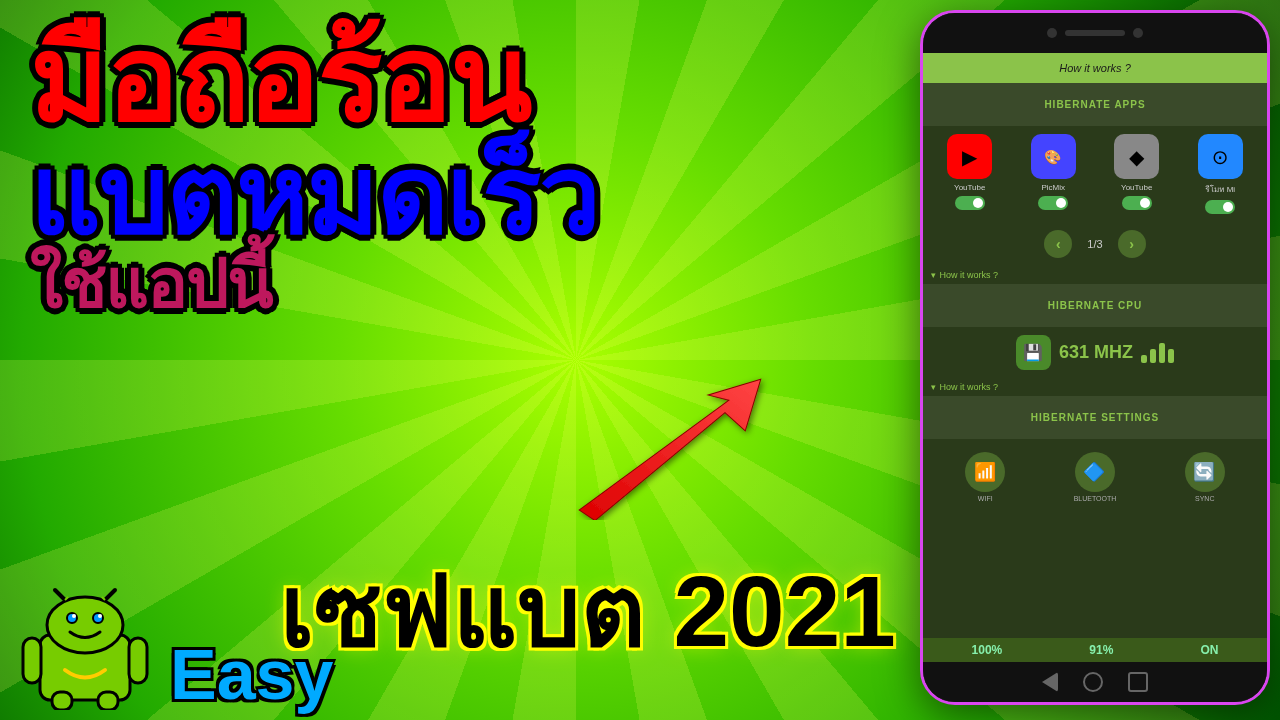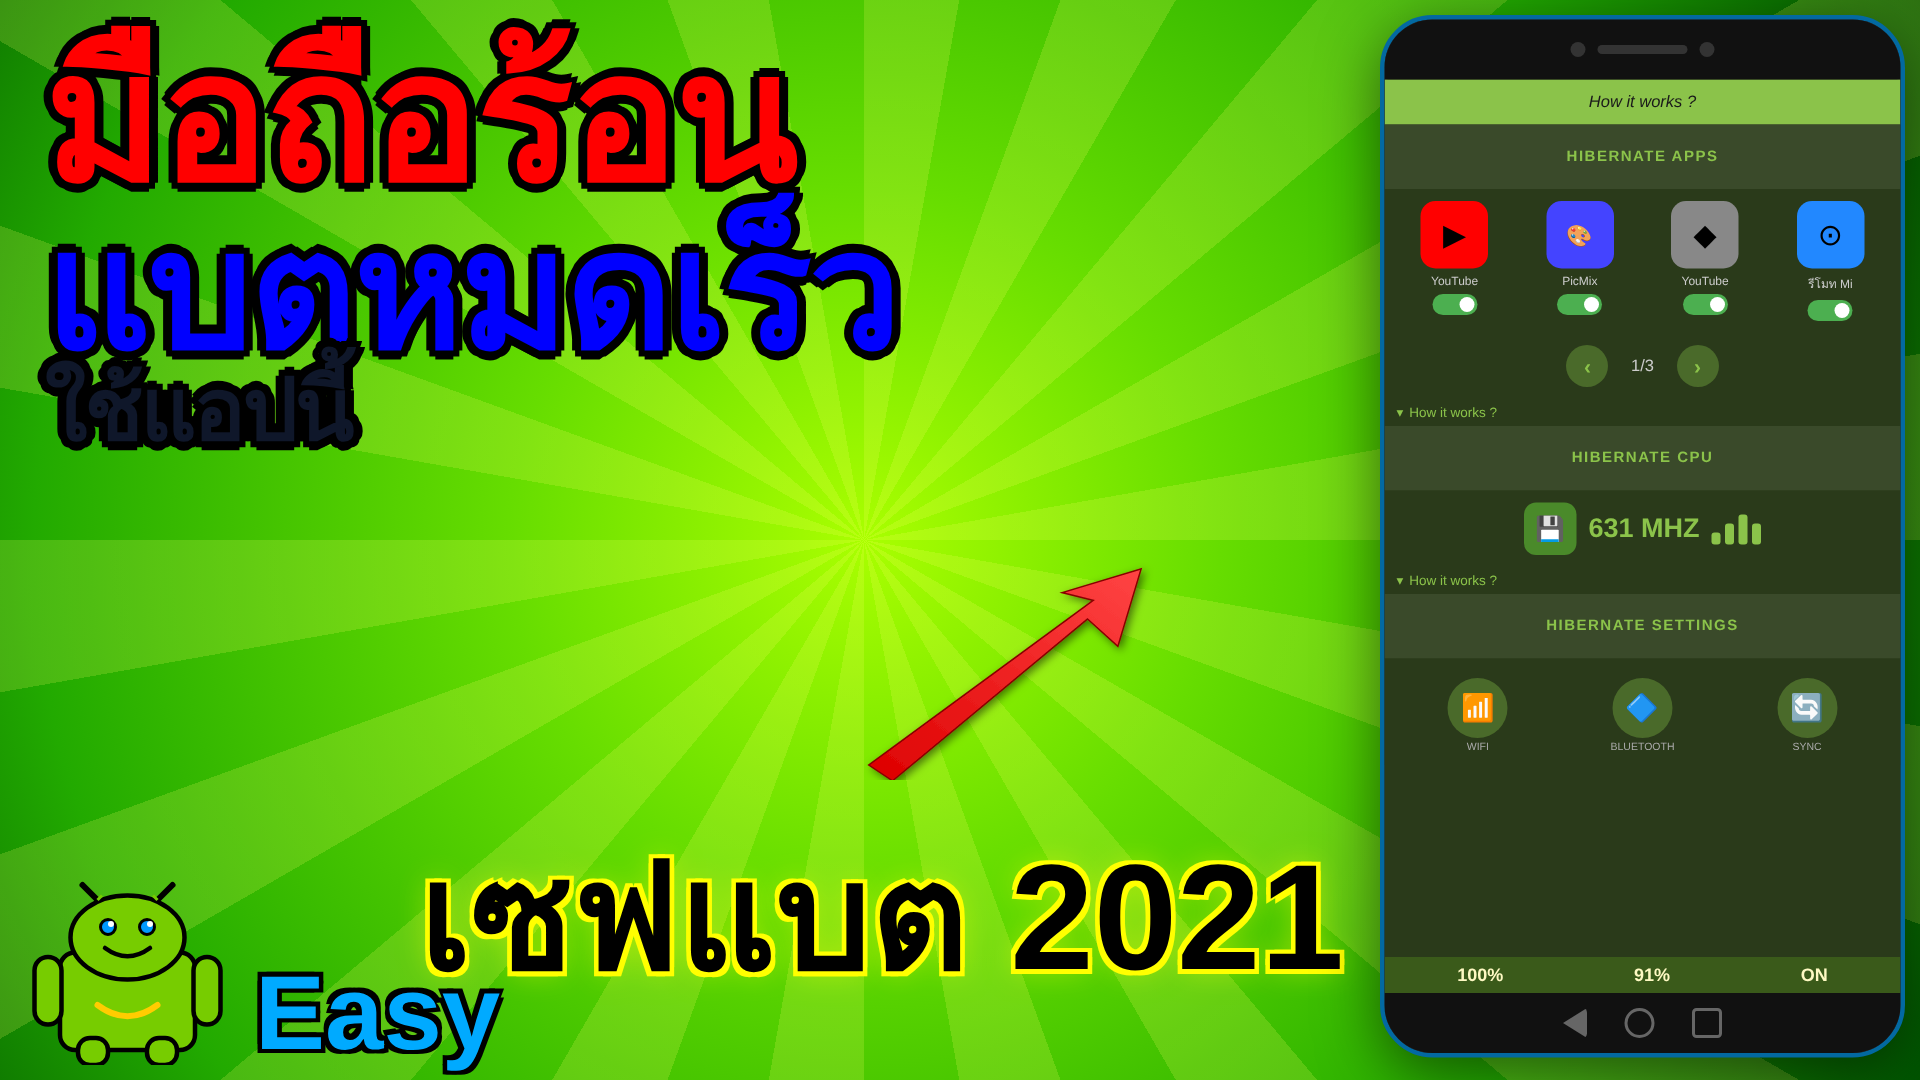--- a/index.html
+++ b/index.html
@@ -87,35 +87,35 @@
         0 6px 0 #000,
         6px 0 0 #000,
         -6px 0 0 #000,
         0 -6px 0 #000;
       line-height: 1.0;
       letter-spacing: -2px;
       font-family: 'Arial Black', Arial, sans-serif;
     }
 
     .title-sub2 {
-      font-size: 58px;
+      font-size: 68px;
       font-weight: 900;
-      color: #0f172a;
+      color: #be185d;
       text-shadow:
         -4px -4px 0 #000,
         4px -4px 0 #000,
         -4px 4px 0 #000,
         4px 4px 0 #000,
         0 6px 0 #000,
         6px 0 0 #000,
         -6px 0 0 #000,
         0 -6px 0 #000;
       line-height: 1.0;
       letter-spacing: -2px;
-      font-family: Liberation Mono, monospace;
+      font-family: Liberation Serif, serif;
     }
 
     
     .bottom-left {
       position: absolute;
       bottom: 10px;
       left: 20px;
       z-index: 20;
       display: flex;
       align-items: flex-end;
@@ -181,21 +181,21 @@
       width: 350px;
       height: 695px;
       z-index: 20;
     }
 
     .phone-frame {
       width: 100%;
       height: 100%;
       background: #1a1a1a;
       border-radius: 35px;
-      border: 3px solid #0369a1;
+      border: 3px solid #d946ef;
       position: relative;
       overflow: hidden;
       box-shadow: 0 10px 40px rgba(0,0,0,0.5), inset 0 0 0 2px #444;
     }
 
     .phone-notch-area {
       background: #111;
       height: 40px;
       display: flex;
       align-items: center;
@@ -450,21 +450,21 @@
       margin-top: auto;
     }
 
     .status-item {
       display: flex;
       flex-direction: column;
       align-items: center;
     }
 
     .status-value {
-      color: #fef9c3;
+      color: #86efac;
       font-size: 12px;
       font-weight: bold;
     }
 
     
     .yt { background: #ff0000; }
     
     .picmix { background: #4444ff; }
     
     .caping { background: #888888; }

